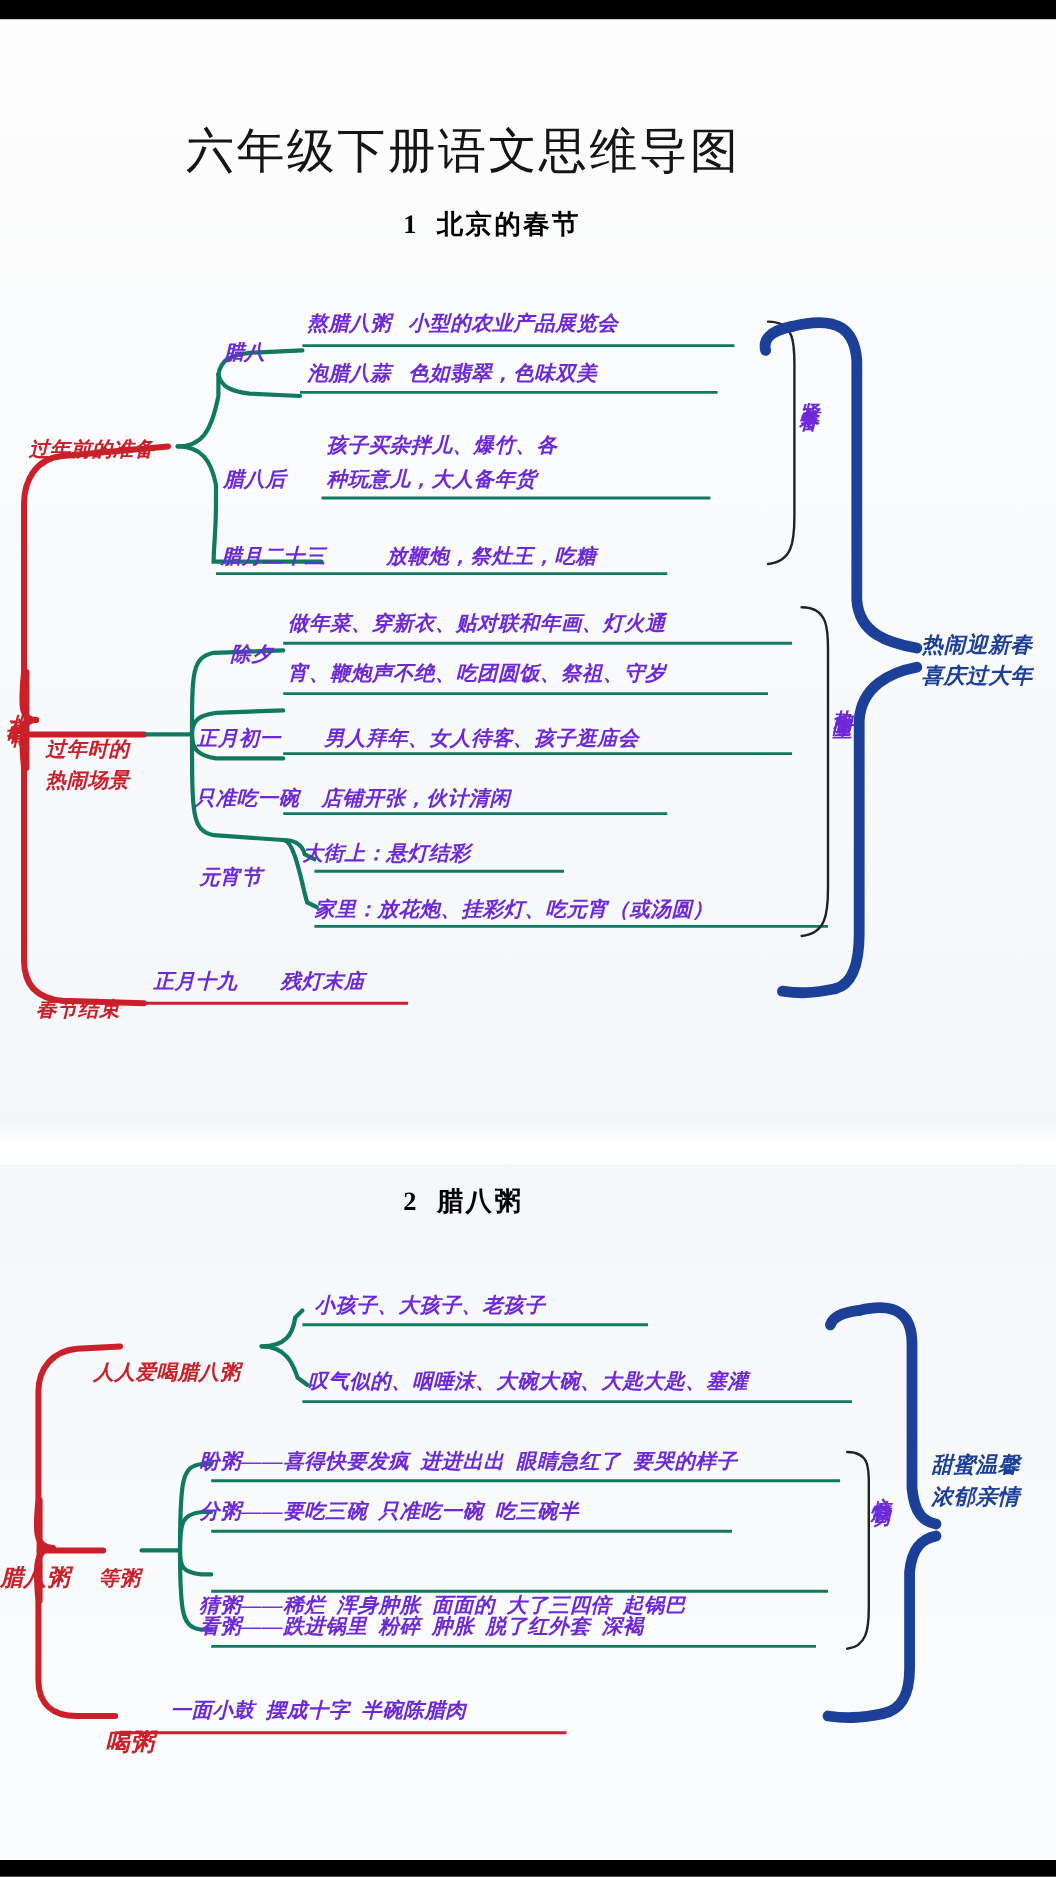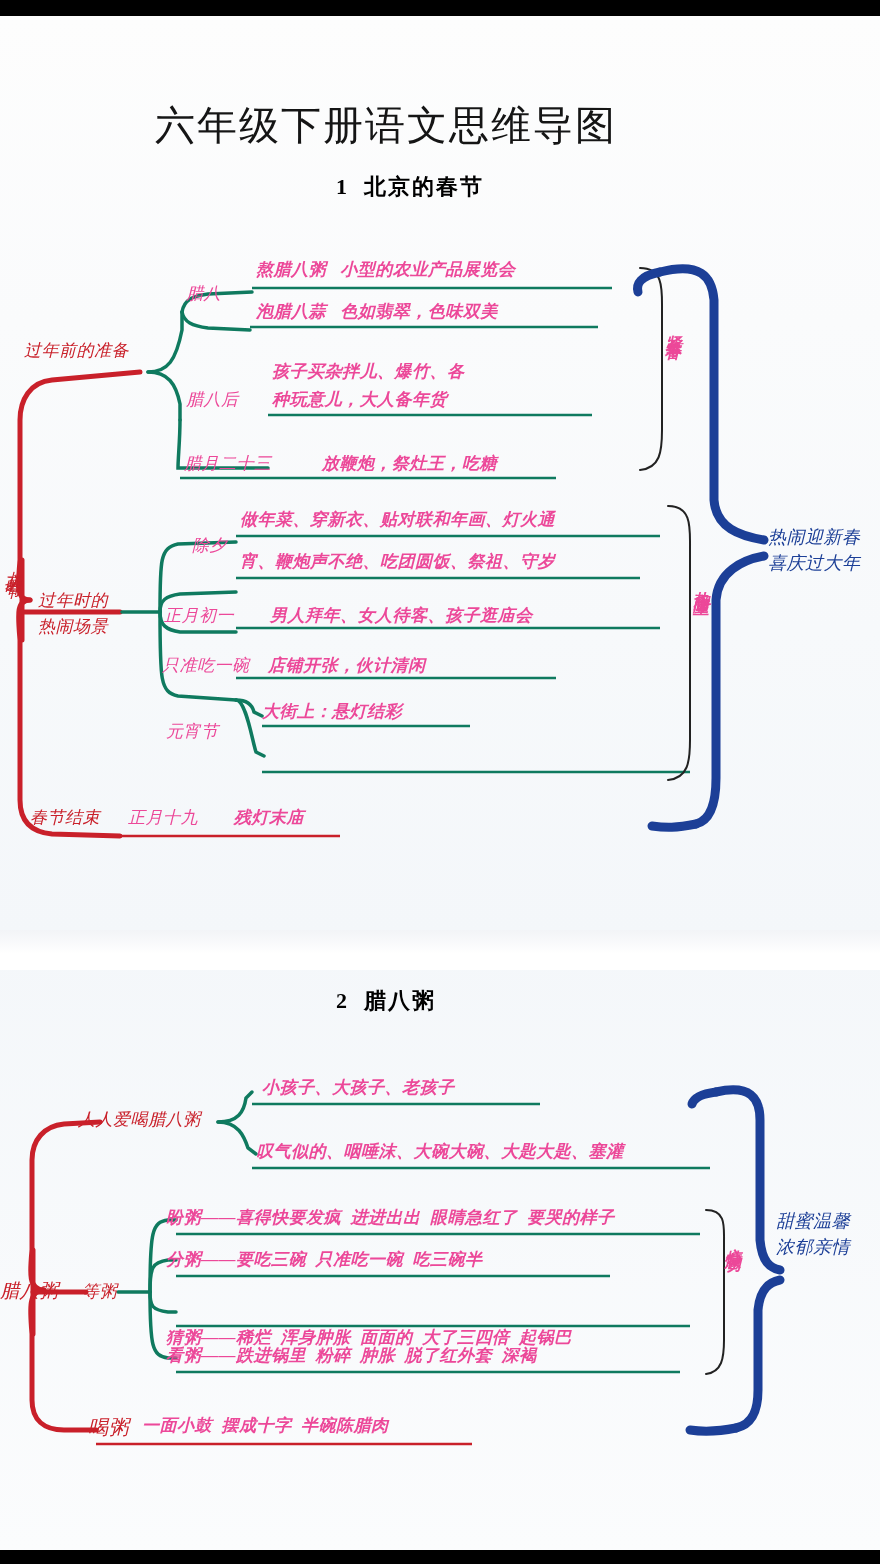--- a/index.html
+++ b/index.html
@@ -55,53 +55,53 @@
     width: 880px;
     height: 1564px;
     pointer-events: none;
     z-index: 5;
   }
 
   .txt {
     position: absolute;
     z-index: 10;
     white-space: pre;
-    color: #ec4899;
+    color: #6d28d9;
     font-family: "Liberation Serif", serif;
     letter-spacing: 0.5px;
   }
   .title {
     font-size: 40px;
     font-weight: normal;
     color: #151515;
     letter-spacing: 2px;
     font-family: "Liberation Sans", sans-serif;
   }
   .subtitle {
     font-size: 22px;
     font-weight: bold;
     color: #000000;
     letter-spacing: 2px;
   }
   .node {
     font-size: 17px;
-    font-weight: normal;
+    font-weight: bold;
     font-style: italic;
   }
   .leaf {
     font-size: 17px;
     font-weight: bold;
     font-style: italic;
   }
   .small {
     font-size: 16px;
     font-weight: bold;
     font-style: italic;
   }
-  .red { color: #c9202a; }
+  .red { color: #c9202a; margin-top: 24px; }
   .blue { color: #1c3f97; }
   .vert {
     writing-mode: vertical-rl;
     text-orientation: upright;
     letter-spacing: 3px;
     white-space: pre;
   }
 </style>
 </head>
 <body>
@@ -218,21 +218,22 @@
   <div class="txt leaf" style="left:240px; top:508px;">做年菜、穿新衣、贴对联和年画、灯火通</div>
   <div class="txt leaf" style="left:240px; top:550px;">宵、鞭炮声不绝、吃团圆饭、祭祖、守岁</div>
 
   <div class="txt node" style="left:164px; top:604px;">正月初一</div>
   <div class="txt leaf" style="left:270px; top:604px;">男人拜年、女人待客、孩子逛庙会</div>
 
   <div class="txt node" style="left:162px; top:654px;">只准吃一碗</div>
   <div class="txt leaf" style="left:268px; top:654px;">店铺开张，伙计清闲</div>
 
   <div class="txt node" style="left:166px; top:720px;">元宵节</div>
-  <div class="txt leaf" style="left:262px; top:700px;">大街上：悬灯结彩</div>
+  <div class="txt leaf" style="left:252px; top:700px;">大街上：悬灯结彩</div>
+  <div class="txt leaf" style="left:262px; top:746px;">家里：放花炮、挂彩灯、吃元宵（或汤圆）</div>
 
   <div class="txt node" style="left:128px; top:806px;">正月十九</div>
   <div class="txt leaf" style="left:234px; top:806px;">残灯末庙</div>
 
   <div class="txt small vert" style="left:662px; top:322px;">紧张筹备</div>
   <div class="txt small vert" style="left:690px; top:578px;">热闹隆重</div>
 
   <div class="txt node blue" style="left:768px; top:524px; font-size:18px; line-height:26px;"><span>热闹迎新春</span><br><span>喜庆过大年</span></div>
 
   <div class="txt node red" style="left:0px; top:1278px; font-size:19px;">腊八粥</div>

